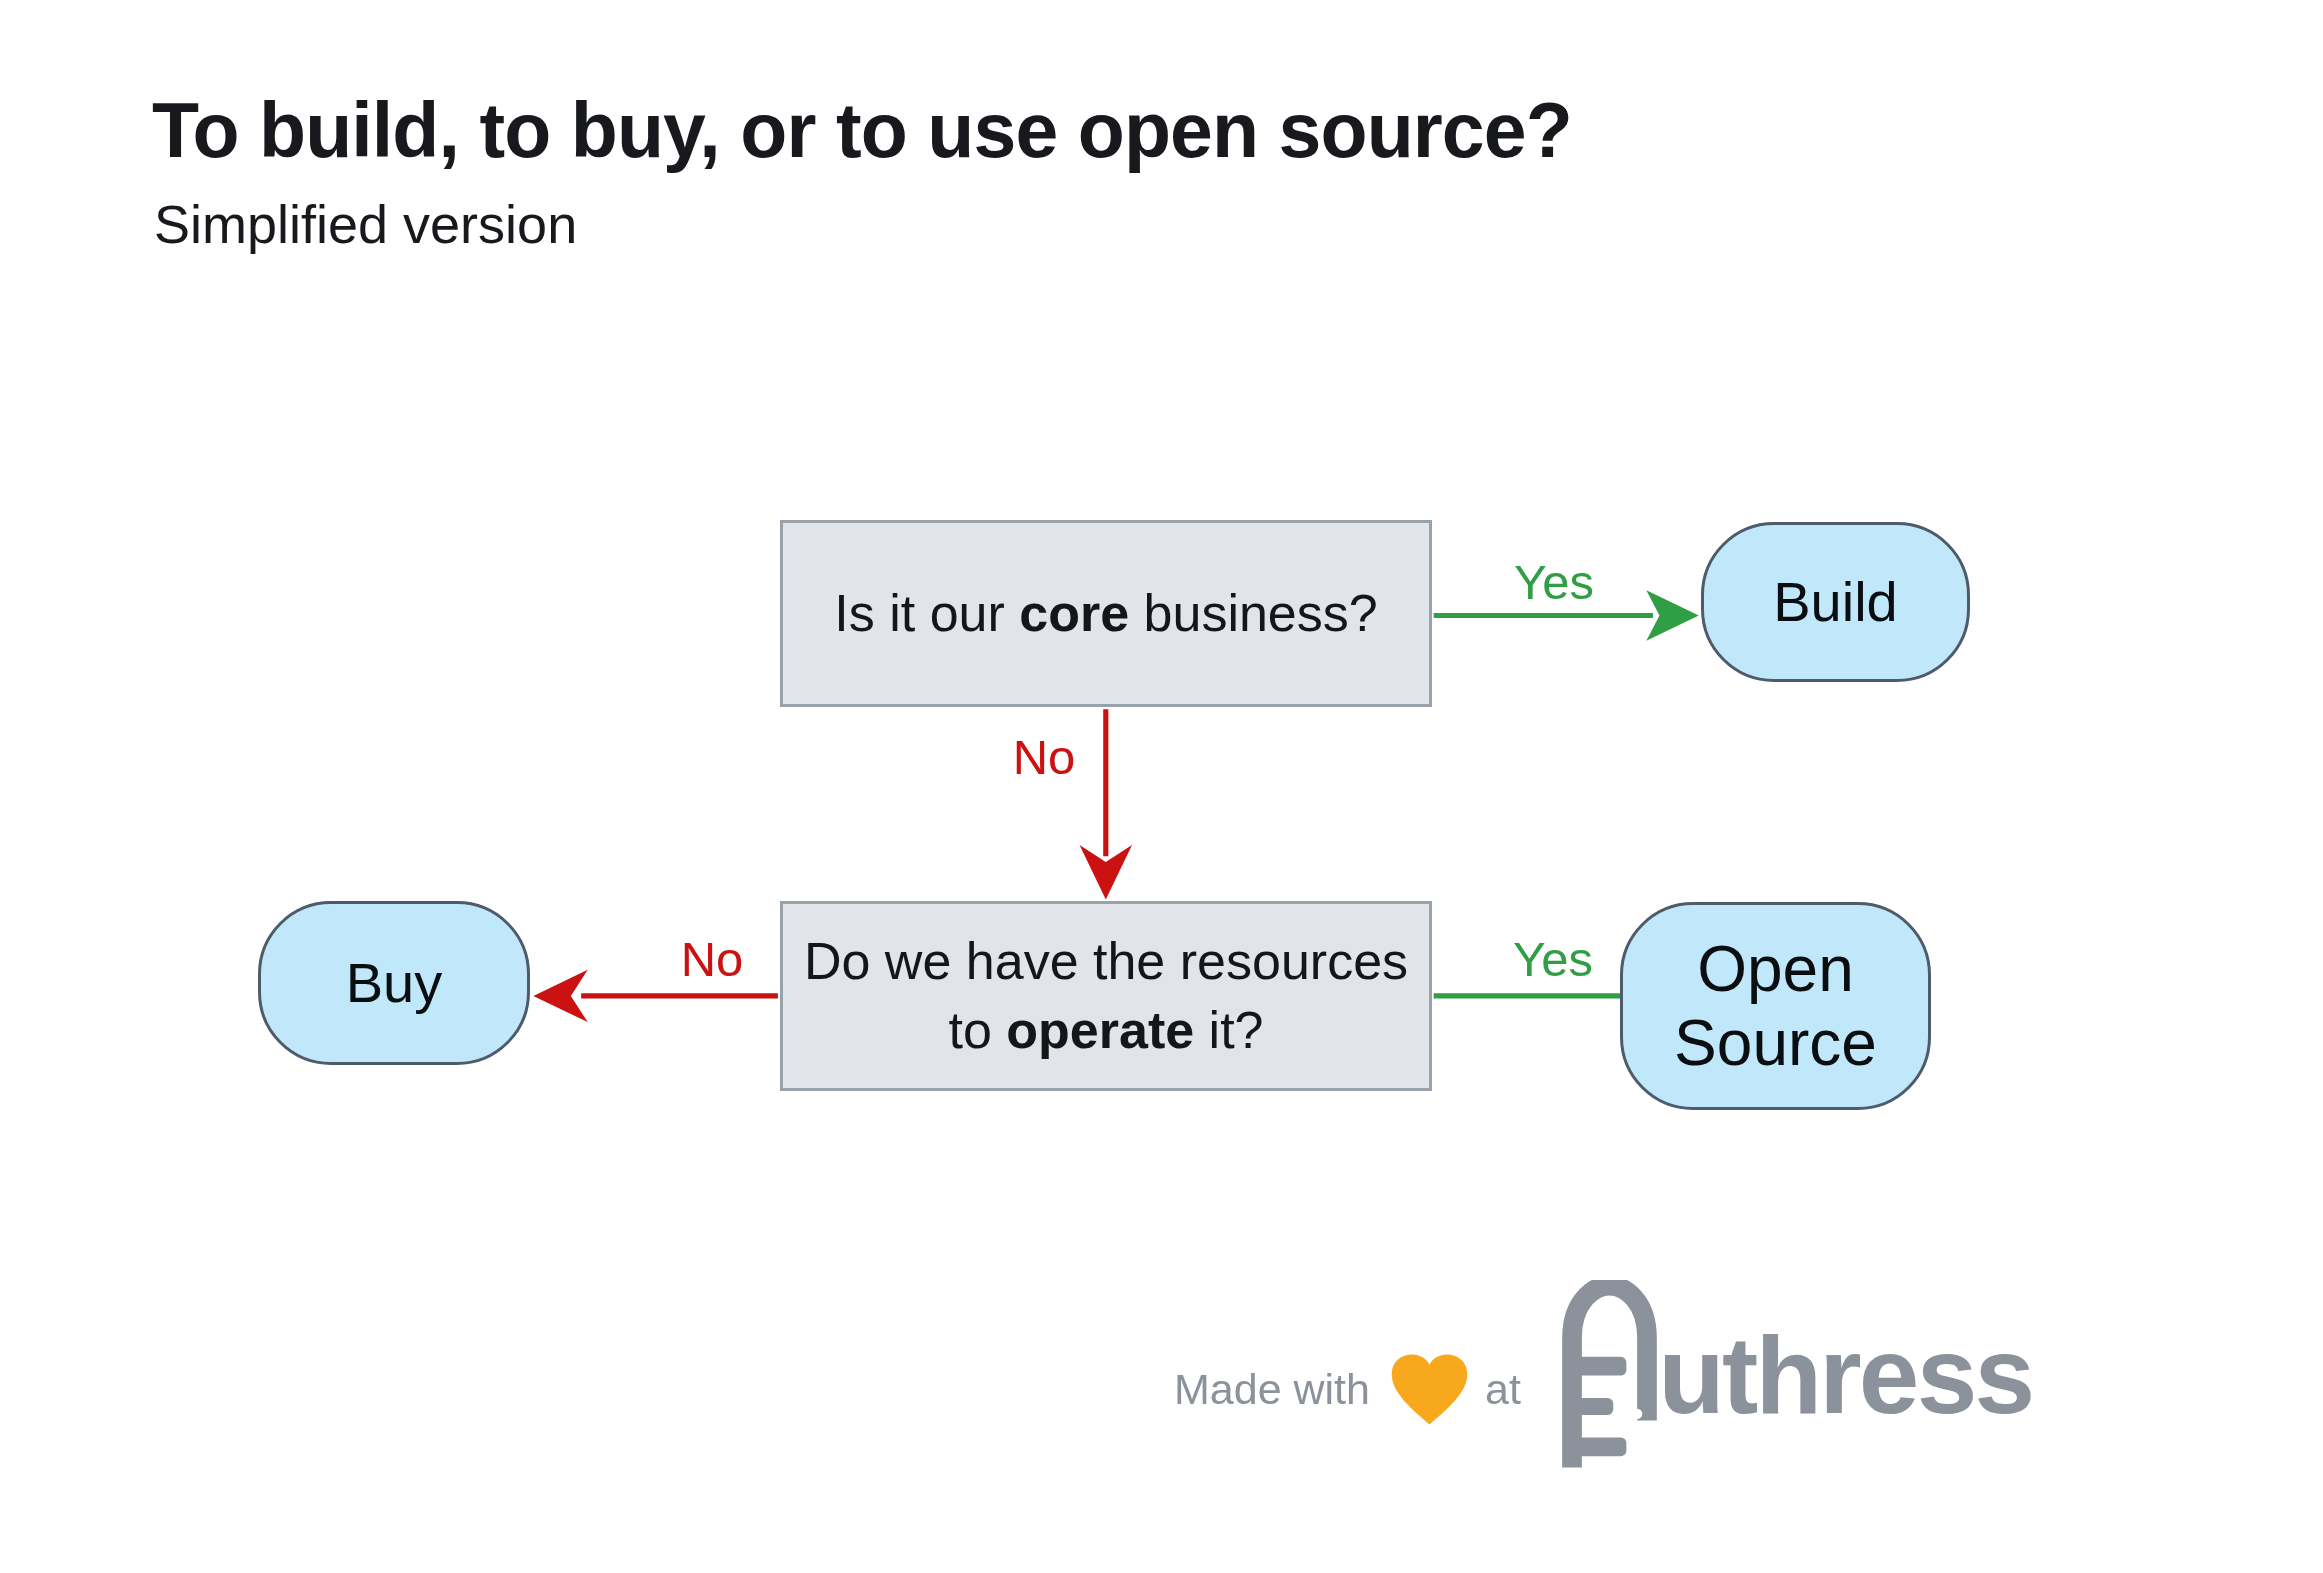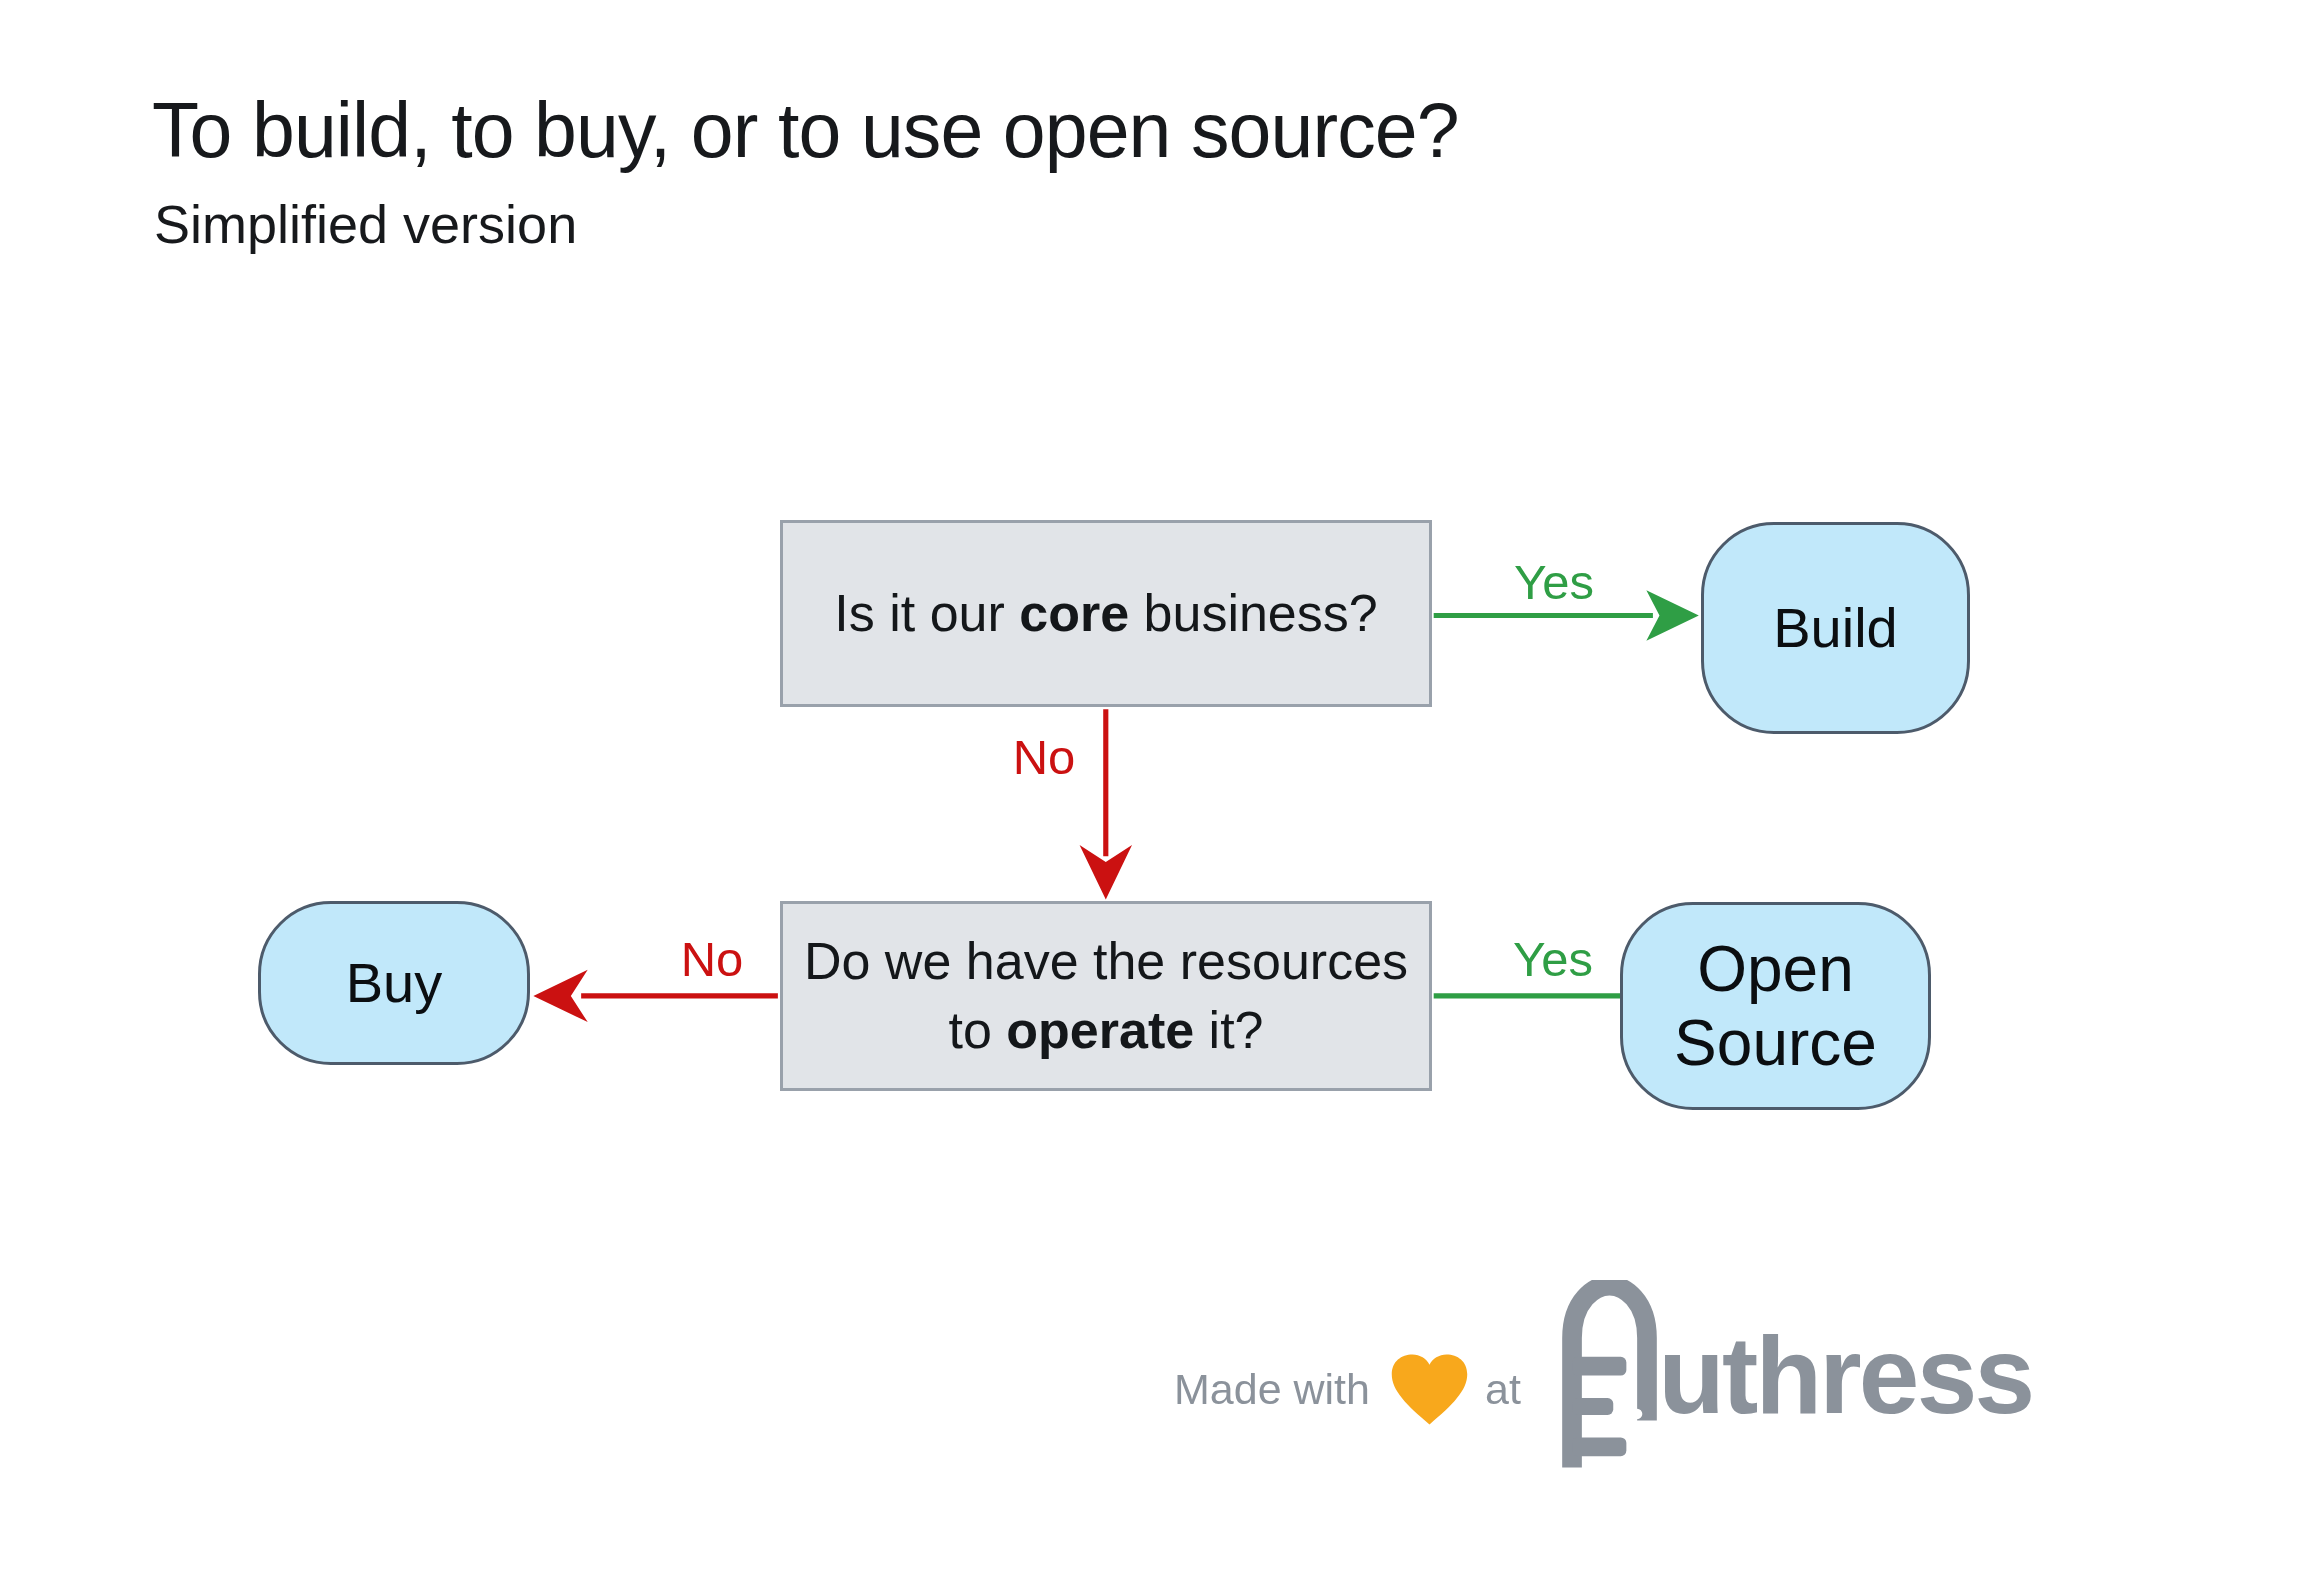--- a/index.html
+++ b/index.html
@@ -3,40 +3,40 @@
 <meta charset="utf-8">
 <style>
   html,body{margin:0;padding:0;background:#ffffff;}
   .canvas{
     position:relative;width:2324px;height:1573px;background:#ffffff;overflow:hidden;
     font-family:"Liberation Sans","DejaVu Sans",sans-serif;color:#17191c;
   }
   *{box-sizing:border-box;}
   .title{
     position:absolute;left:152px;top:92px;font-size:77px;line-height:1.0;
-    font-weight:400;letter-spacing:-0.9px;color:#17191c;white-space:nowrap;
+    font-weight:700;letter-spacing:-0.9px;color:#17191c;white-space:nowrap;
   }
   .subtitle{
     position:absolute;left:154px;top:197px;font-size:54px;line-height:1.0;
     font-weight:400;color:#17191c;white-space:nowrap;
   }
   .decision{
     position:absolute;background:#e1e4e8;border:3.7px solid #99a1ab;
     display:flex;flex-direction:column;align-items:center;justify-content:center;
     font-size:52px;line-height:1.32;color:#14171a;
   }
   .decision b{font-weight:700;}
   #decision-core{left:780px;top:520px;width:652px;height:187px;}
   #decision-resources{left:780px;top:901px;width:652px;height:190px;}
   .terminal{
     position:absolute;background:#c1e8fa;border:3.7px solid #4d5b6b;border-radius:73px;
     display:flex;flex-direction:column;align-items:center;justify-content:center;
     text-align:center;font-size:56px;line-height:1.16;color:#0b0e11;font-weight:500;
   }
-  #terminal-build{left:1701px;top:522px;width:269px;height:212px;}
+  #terminal-build{left:1701px;top:522px;width:269px;height:160px;}
   #terminal-buy{left:258px;top:901px;width:272px;height:164px;}
   #terminal-open-source{left:1620px;top:902px;width:311px;height:208px;font-size:64px;}
   .arrows{position:absolute;left:0;top:0;width:2324px;height:1573px;pointer-events:none;}
   .edge-label{
     position:absolute;font-size:49px;line-height:1.0;font-weight:400;
     transform:translateX(-50%);white-space:nowrap;
   }
   .edge-label.yes{color:#2f9e45;}
   .edge-label.no{color:#cb1111;}
   #label-yes-build{left:1554px;top:558px;}

